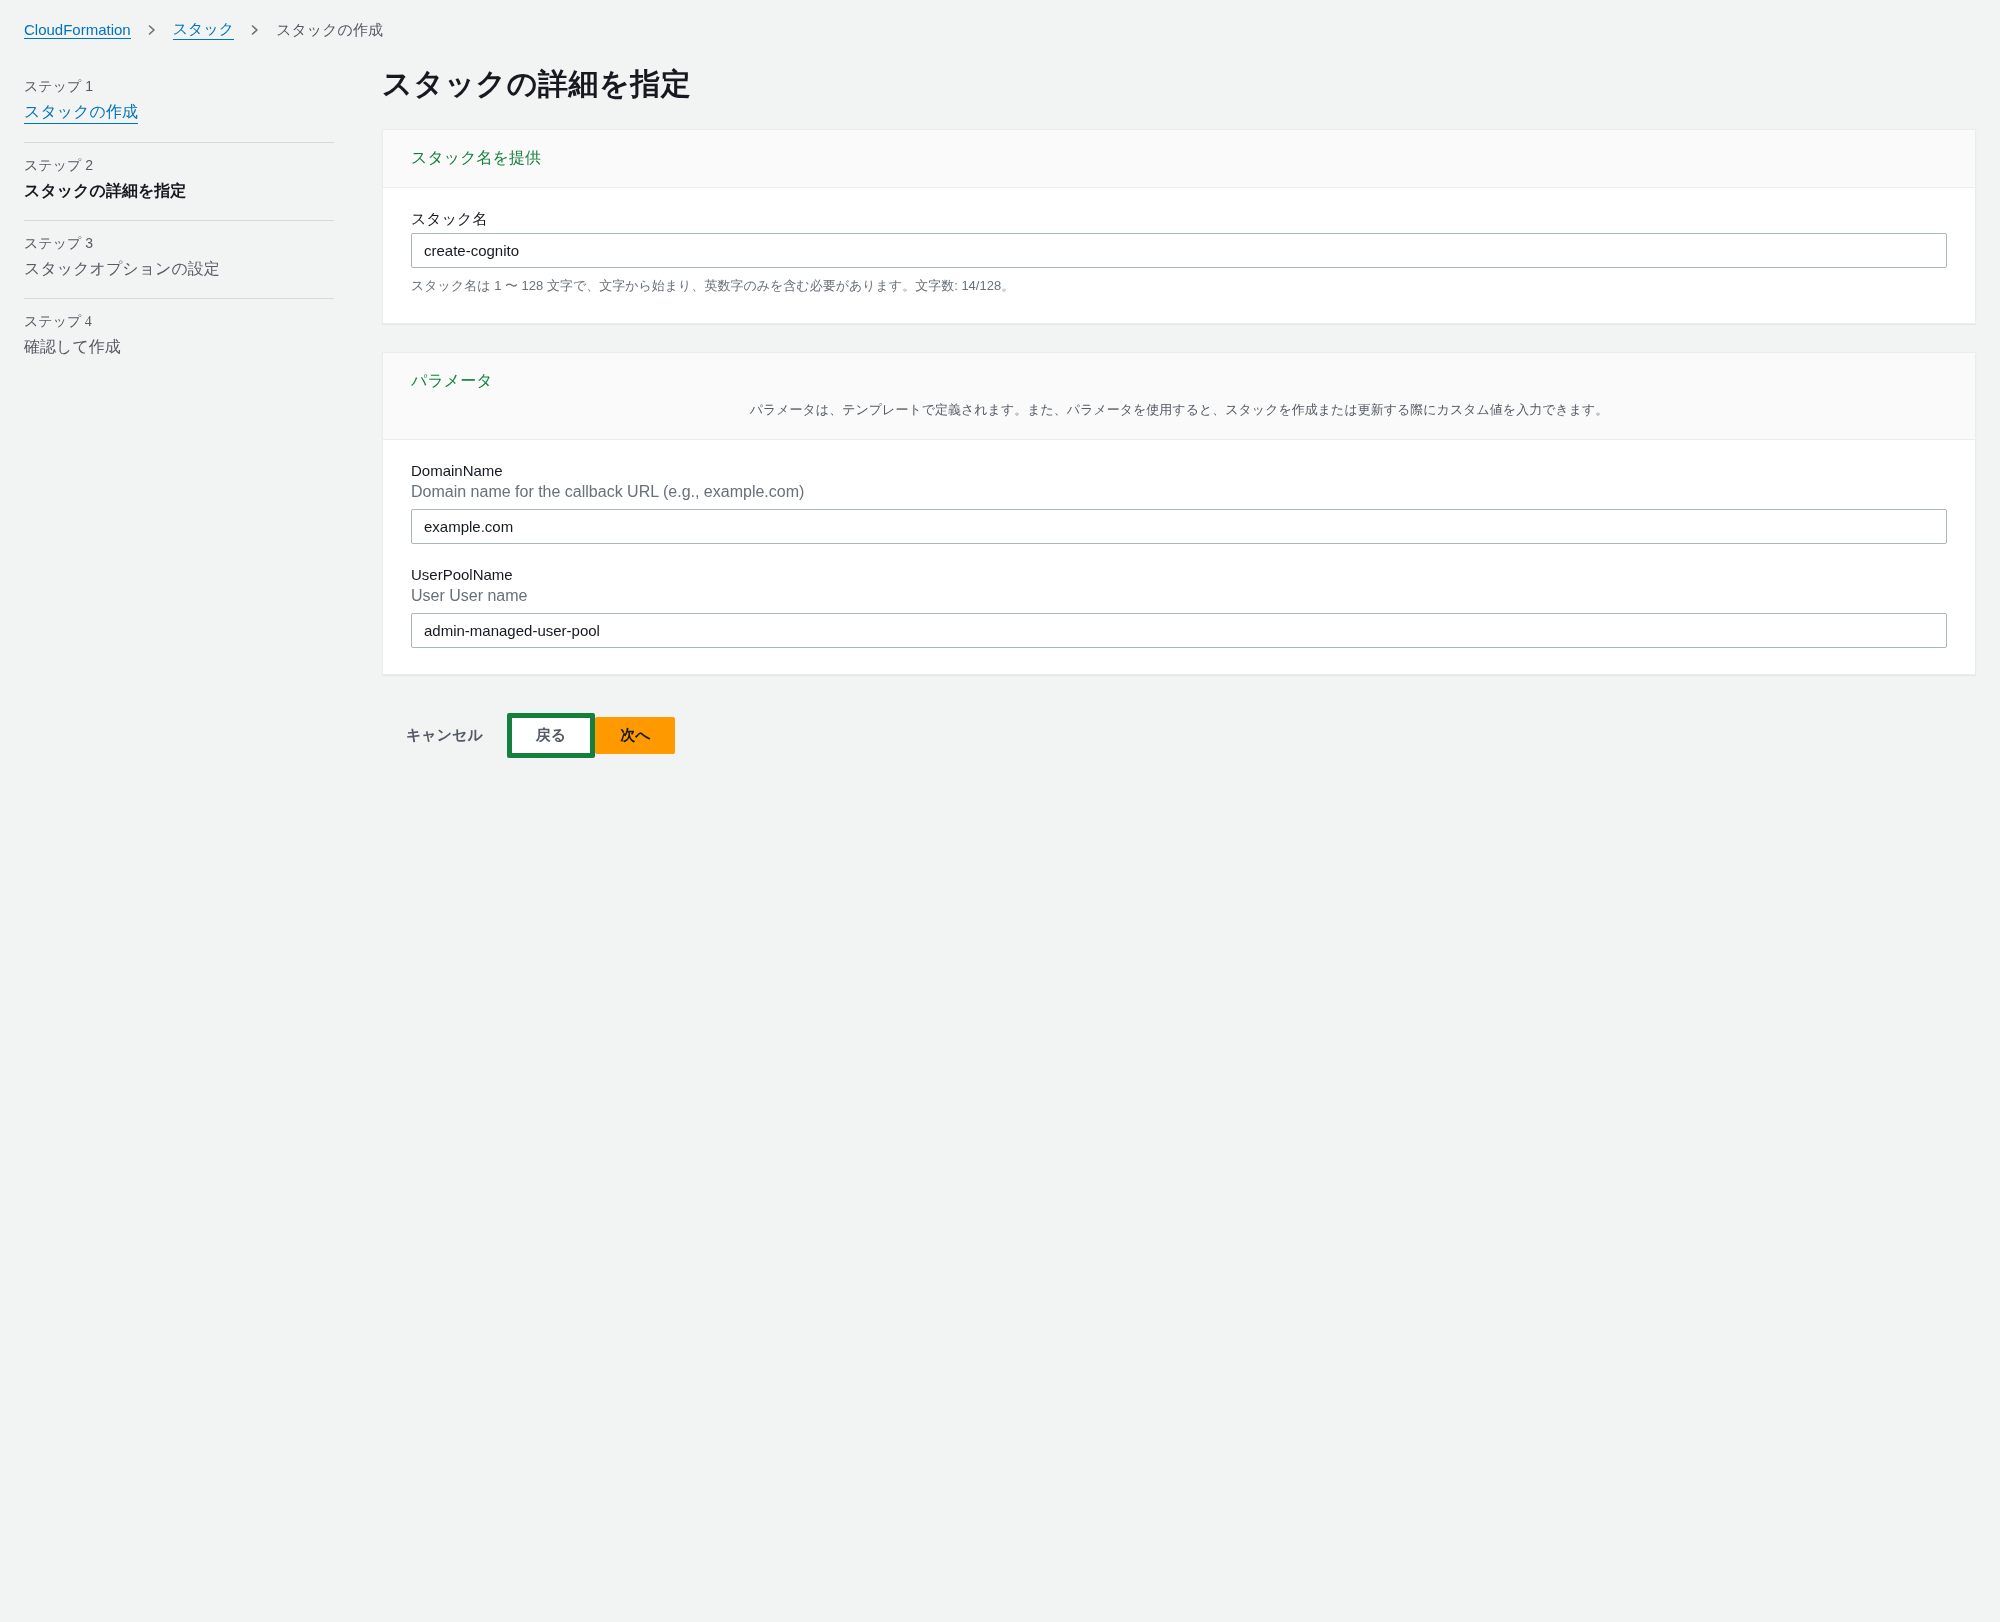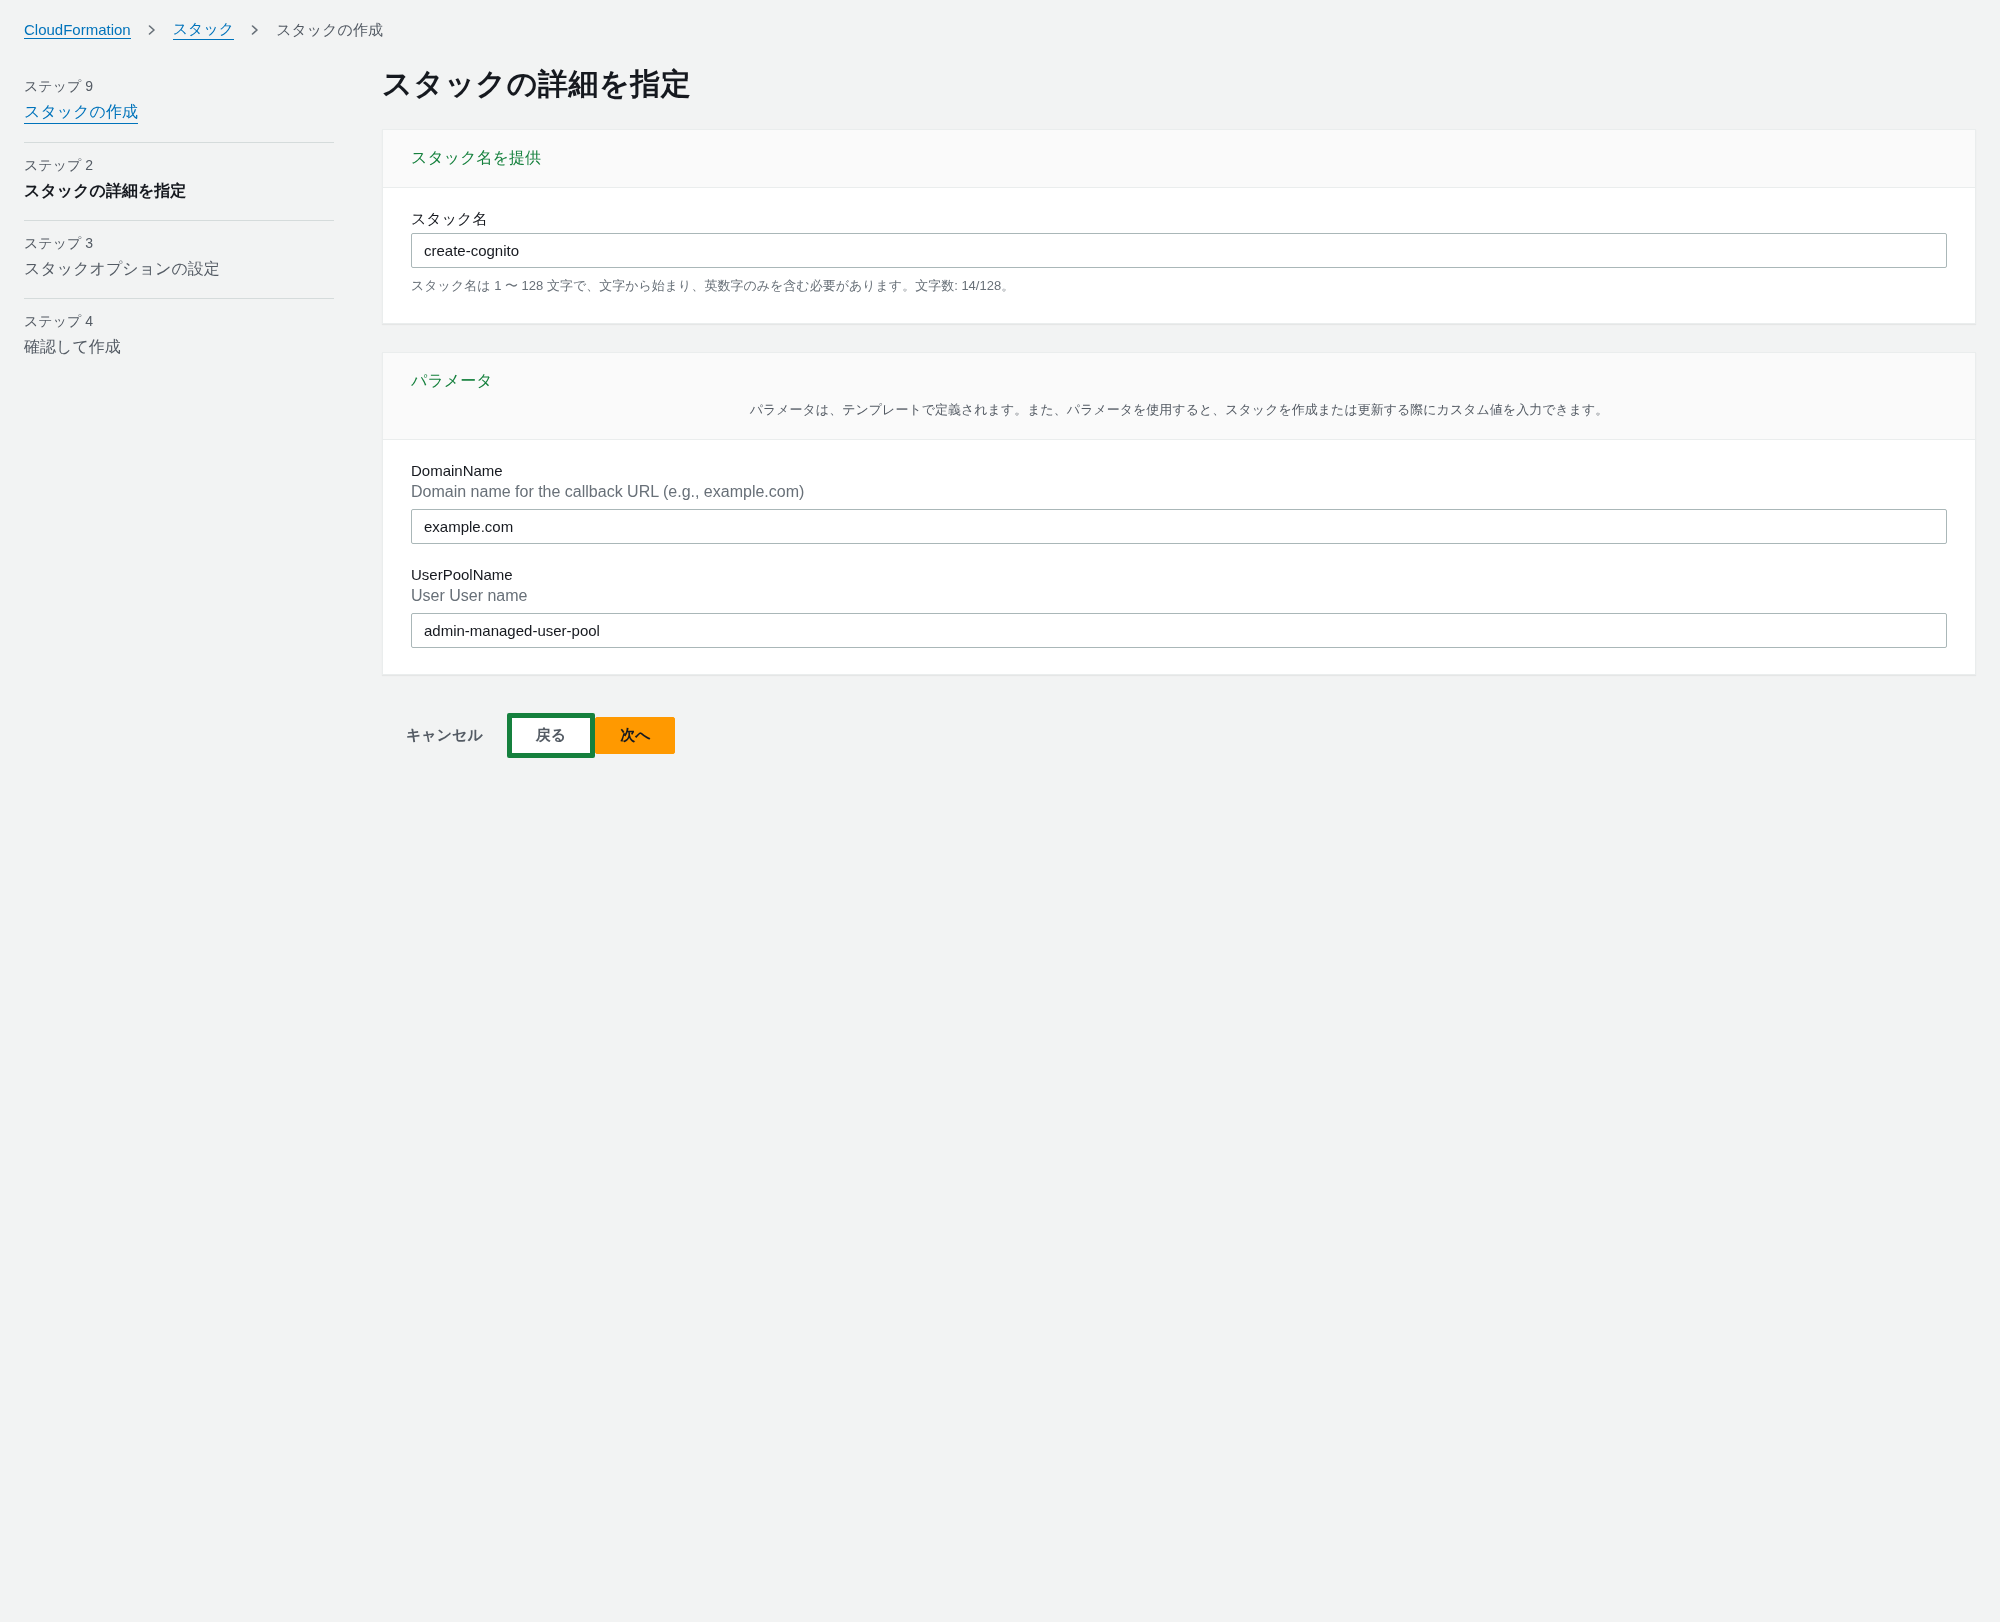--- a/index.html
+++ b/index.html
@@ -46,20 +46,21 @@
     .sidebar {
       width: 310px;
       flex-shrink: 0;
     }
     .step-item {
       padding: 14px 0 18px 0;
       border-bottom: 1px solid #d5dbdb;
     }
     .step-item:last-child {
       border-bottom: none;
+      font-family: Liberation Serif, serif;
     }
     .step-label {
       color: #545b64;
       font-size: 14px;
       margin-bottom: 6px;
     }
     .step-title {
       font-size: 16px;
       color: #545b64;
     }
@@ -190,21 +191,21 @@
       <svg width="10" height="10" viewBox="0 0 10 10">
           <path d="M2.5 1 L7 5 L2.5 9" stroke="#687078" stroke-width="1.6" fill="none" stroke-linecap="round" stroke-linejoin="round"></path>
         </svg>
     </span>
     <span class="current">スタックの作成</span>
   </nav>
 
   <div class="layout">
     <aside class="sidebar">
       <div class="step-item">
-        <div class="step-label">ステップ 9</div>
+        <div class="step-label">ステップ 1</div>
         <span class="step-title link">スタックの作成</span>
       </div>
       <div class="step-item">
         <div class="step-label">ステップ 2</div>
         <div class="step-title active">スタックの詳細を指定</div>
       </div>
       <div class="step-item">
         <div class="step-label">ステップ 3</div>
         <div class="step-title">スタックオプションの設定</div>
       </div>

